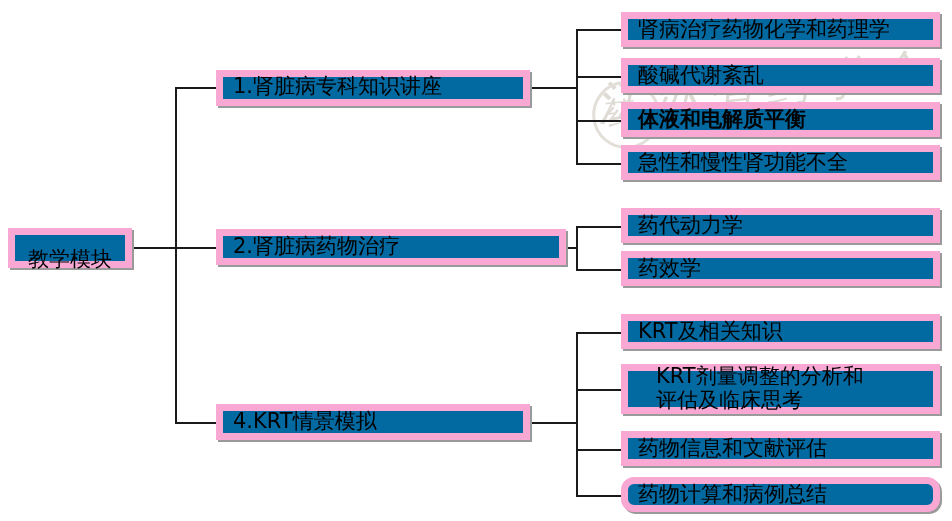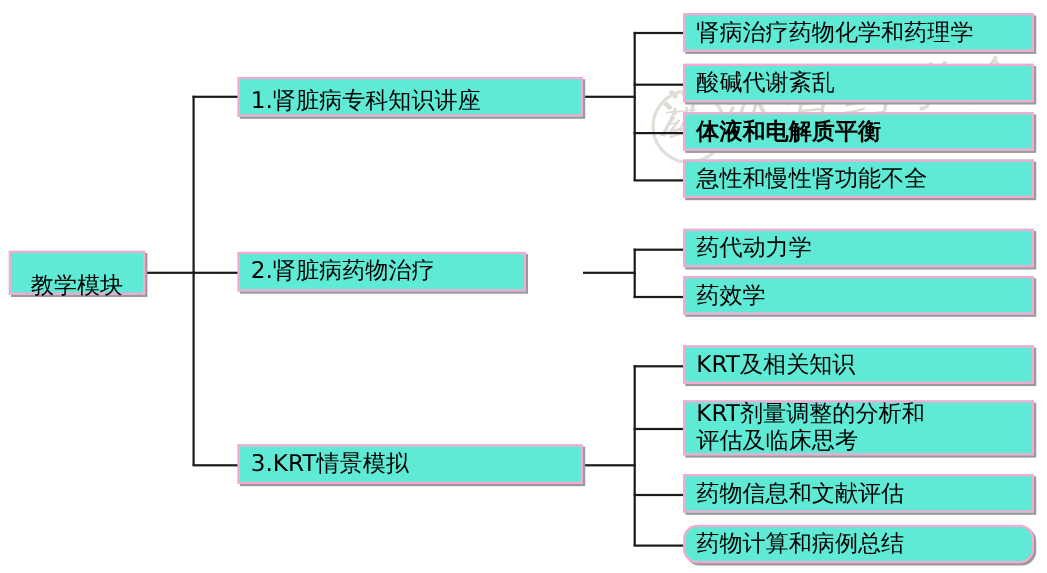--- a/index.html
+++ b/index.html
@@ -35,22 +35,22 @@
     border-radius:50%;
     font-size:30px;
     line-height:58px;
     text-align:center;
     font-style:normal;
   }
 
   .node{
     position:absolute;
     box-sizing:border-box;
-    background:#5eead4;
-    border:2px solid #f9a8d4;
+    background:#0369a1;
+    border:7px solid #f9a8d4;
     box-shadow:2px 2px 0 0 #9a9a9a;
     display:flex;
     align-items:center;
     z-index:3;
   }
   .node .label{
     display:block;
     width:100%;
     padding:0 6px;
     font-size:21px;
@@ -107,26 +107,26 @@
   <div class="line h" style="left:576px;top:495px;width:46px;"></div>
 
   <div class="node root" style="left:8px;top:228px;width:124px;height:40px;">
     <span class="label">教学模块</span>
   </div>
 
   <div class="node lvl2" style="left:216px;top:70px;width:314px;height:36px;align-items:flex-end;">
     <span class="label">1.肾脏病专科知识讲座</span>
   </div>
 
-  <div class="node lvl2" style="left:216px;top:229px;width:262px;height:36px;">
+  <div class="node lvl2" style="left:216px;top:229px;width:350px;height:36px;">
     <span class="label">2.肾脏病药物治疗</span>
   </div>
 
   <div class="node lvl2" style="left:216px;top:404px;width:314px;height:36px;">
-    <span class="label">3.KRT情景模拟</span>
+    <span class="label">4.KRT情景模拟</span>
   </div>
 
   <div class="node leaf" style="left:621px;top:12px;width:319px;height:35px;">
     <span class="label">肾病治疗药物化学和药理学</span>
   </div>
   <div class="node leaf" style="left:621px;top:58px;width:319px;height:35px;">
     <span class="label">酸碱代谢紊乱</span>
   </div>
   <div class="node leaf" style="left:621px;top:102px;width:319px;height:35px;font-weight:bold;">
     <span class="label">体液和电解质平衡</span>
@@ -138,21 +138,21 @@
   <div class="node leaf" style="left:621px;top:208px;width:319px;height:35px;">
     <span class="label">药代动力学</span>
   </div>
   <div class="node leaf" style="left:621px;top:251px;width:319px;height:35px;">
     <span class="label">药效学</span>
   </div>
 
   <div class="node leaf" style="left:621px;top:314px;width:319px;height:35px;">
     <span class="label">KRT及相关知识</span>
   </div>
-  <div class="node leaf" style="left:621px;top:364px;width:319px;height:50px;">
+  <div class="node leaf" style="left:621px;top:364px;width:319px;height:50px;padding-left:18px;">
     <span class="label">KRT剂量调整的分析和
 评估及临床思考</span>
   </div>
   <div class="node leaf" style="left:621px;top:431px;width:319px;height:35px;">
     <span class="label">药物信息和文献评估</span>
   </div>
   <div class="node leaf" style="left:621px;top:477px;width:319px;height:35px;border-radius:13px;">
     <span class="label">药物计算和病例总结</span>
   </div>
 

